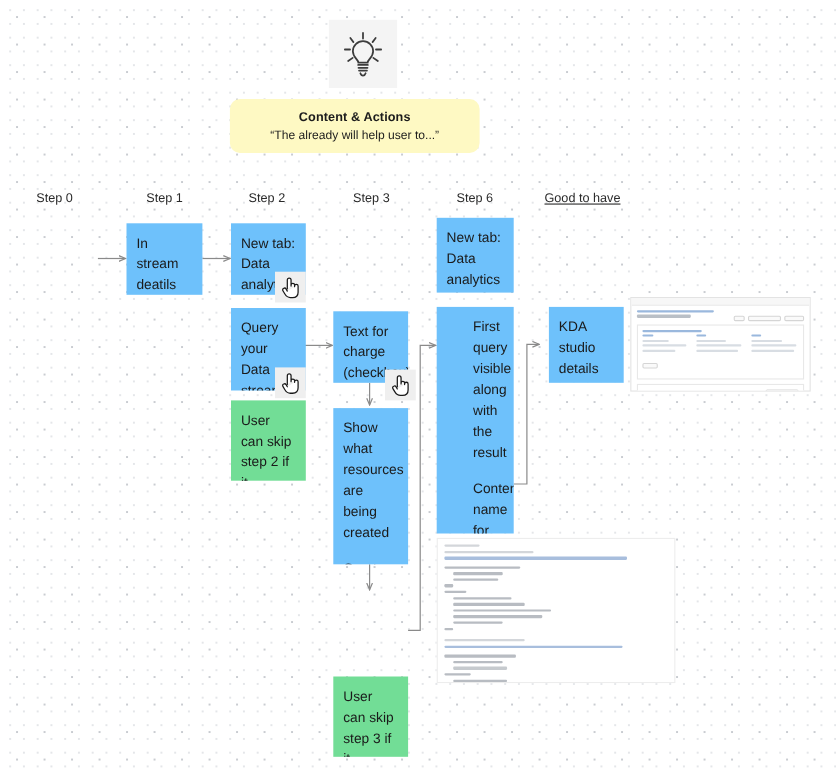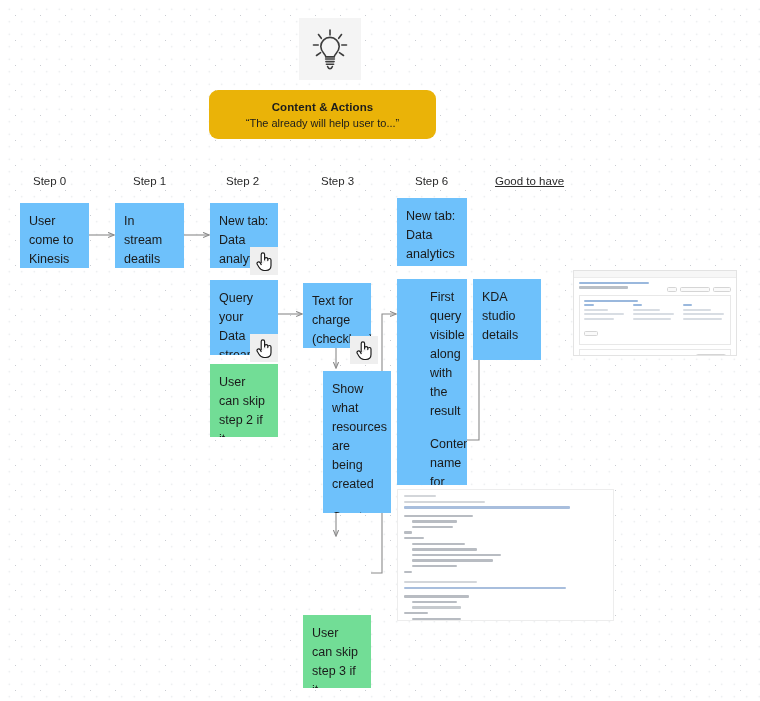--- a/index.html
+++ b/index.html
@@ -24,21 +24,21 @@
   
   #bulb-tile {
     left: 299px; top: 18px; width: 62px; height: 62px;
     background: #f4f4f4;
     display: flex; align-items: center; justify-content: center;
   }
 
   
   #banner {
     left: 209px; top: 90px; width: 227px; height: 49px;
-    background: #eab308; border-radius: 9px;
+    background: #fef9c3; border-radius: 9px;
     display: flex; flex-direction: column;
     align-items: center; justify-content: center;
     gap: 4px;
   }
   #banner .b-title { font-size: 11.5px; font-weight: bold; letter-spacing: .1px; }
   #banner .b-sub   { font-size: 11px; }
 
   
   .col-head {
     font-size: 11.5px; color: #2a2a2a; top: 175px;
@@ -142,23 +142,20 @@
 
     <line x1="336" y1="348" x2="336" y2="368" marker-end="url(#ah)"></line>
 
     <line x1="336" y1="513" x2="336" y2="536" marker-end="url(#ah)"></line>
 
     <path d="M371,573 L382,573 L382,314 L396,314" marker-end="url(#ah)"></path>
 
     <path d="M467,440 L479,440 L479,313 L490,313" marker-end="url(#ah)"></path>
   </svg>
 
-  <div class="abs node" style="left:20px; top:203px; width:69px; height:65px;">
-    <span>User come to Kinesis</span>
-  </div>
 
   <div class="abs node" style="left:115px; top:203px; width:69px; height:65px;">
     <span>In stream deatils page</span>
   </div>
 
   <div class="abs node" style="left:210px; top:203px; width:68px; height:65px;">
     <span>New tab: Data analytics</span>
   </div>
   <div class="abs cursor-tile" style="left:250px; top:247px;">
     <svg width="19" height="21" viewBox="0 0 19 21">
@@ -181,41 +178,41 @@
 
   <div class="abs node" style="left:303px; top:283px; width:68px; height:65px;">
     <span>Text for charge (checkbox)</span>
   </div>
   <div class="abs cursor-tile" style="left:350px; top:336px;">
     <svg width="19" height="21" viewBox="0 0 19 21">
       <path d="M6.2 11.6V3.6c0-1 .8-1.8 1.7-1.8s1.7.8 1.7 1.8v5.4m0 0V8.2c0-.9.8-1.6 1.6-1.6s1.6.7 1.6 1.6v1.4m0 0V9c0-.9.8-1.5 1.6-1.5s1.6.6 1.6 1.5v5.6c0 3.2-2.3 4.9-5.1 4.9H9c-2.5 0-3.7-1-5-3.2l-1.8-3c-.5-.8-.2-1.8.7-2.2.8-.4 1.8-.1 2.2.7l1.1 1.8" fill="#ffffff" stroke="#1a1a1a" stroke-width="1.15" stroke-linejoin="round" stroke-linecap="round"></path>
     </svg>
   </div>
 
-  <div class="abs node" style="left:303px; top:371px; width:68px; height:142px;margin-left:20px;">
+  <div class="abs node" style="left:303px; top:371px; width:68px; height:142px;">
     <p>Show what resources are being created</p>
     <p>Create a IAM role for permission</p>
   </div>
 
 
   <div class="abs node green" style="left:303px; top:615px; width:68px; height:73px;">
     <span>User can skip step 3 if it already exist</span>
   </div>
 
   <div class="abs node" style="left:397px; top:198px; width:70px; height:68px;">
     <span>New tab: Data analytics</span>
   </div>
 
   <div class="abs node" style="left:397px; top:279px; width:70px; height:206px;padding-left:33px;">
     <p>First query visible along with the result</p>
     <p>Content name for notebook</p>
 
   </div>
 
-  <div class="abs node" style="left:473px; top:279px; width:68px; height:81px;">
+  <div class="abs node" style="left:499px; top:279px; width:68px; height:69px;">
     <span>KDA studio details</span>
   </div>
 
   <div class="abs thumb" id="console-thumb">
     <div class="ct-strip"></div>
     <div class="ct-body">
       <div class="ct-line blue" style="width:46%; height:1.8px;"></div>
       <div class="ct-topbar">
         <div class="ct-line dark" style="width:32%; height:3px; margin-right:auto;"></div>
         <span class="ct-btn" style="width:10px;"></span>

